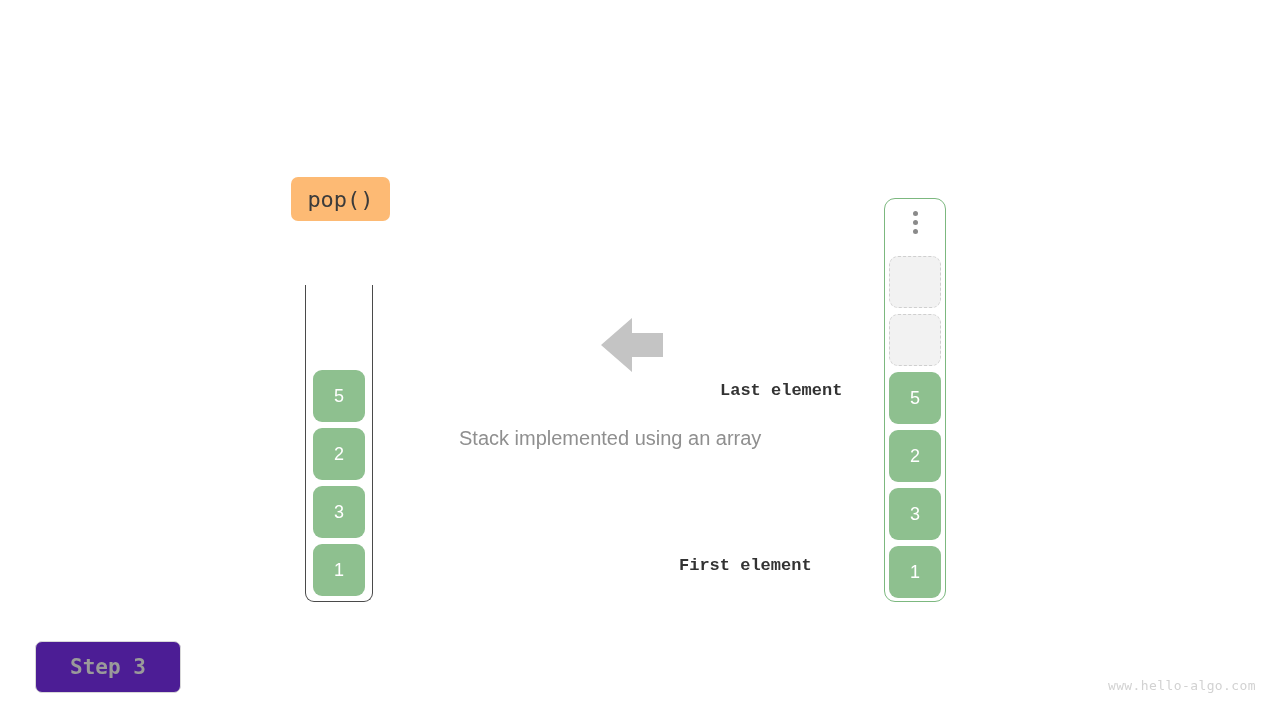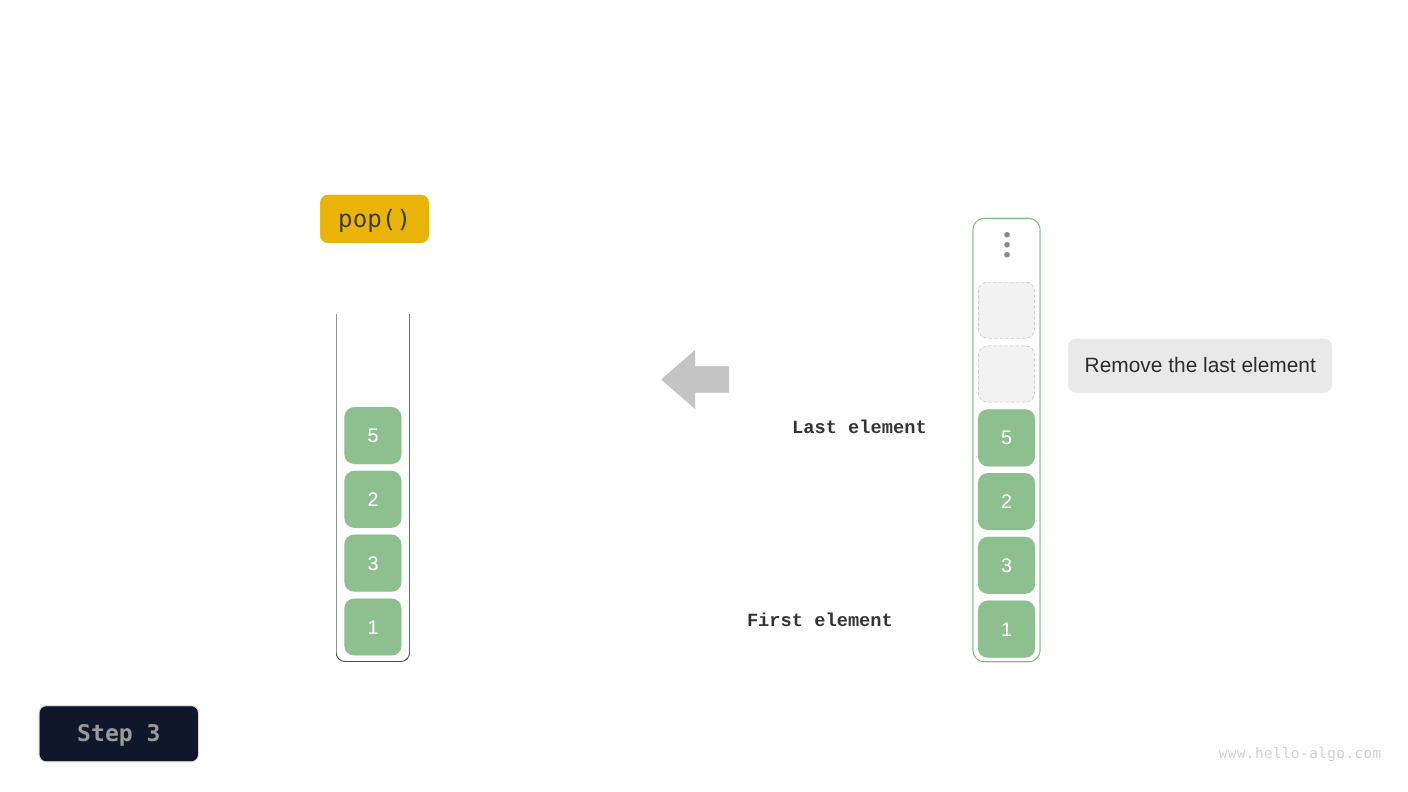--- a/index.html
+++ b/index.html
@@ -19,21 +19,21 @@
     height: 720px;
   }
 
   
   .op-label {
     position: absolute;
     left: 291px;
     top: 177px;
     width: 99px;
     height: 44px;
-    background: #eab308;
+    background: #fdba74;
     border-radius: 7px;
     display: flex;
     align-items: center;
     justify-content: center;
     font-family: "DejaVu Sans Mono", "Liberation Mono", monospace;
     font-size: 22px;
     color: #3b3b3b;
     letter-spacing: 0px;
     box-sizing: border-box;
   }
@@ -176,21 +176,21 @@
     box-sizing: border-box;
   }
 
   
   .step-badge {
     position: absolute;
     left: 35px;
     top: 641px;
     width: 146px;
     height: 52px;
-    background: #0f172a;
+    background: #4c1d95;
     border: 1.2px solid #d8d8d8;
     border-radius: 7px;
     display: flex;
     align-items: center;
     justify-content: center;
     font-family: "DejaVu Sans Mono", "Liberation Mono", monospace;
     font-size: 21px;
     font-weight: bold;
     color: #9a9a9a;
     box-sizing: border-box;
@@ -223,39 +223,39 @@
       <div class="cell">1</div>
     </div>
   </div>
 
   <div class="arrow">
     <svg width="62" height="58" viewBox="0 0 62 58" xmlns="http://www.w3.org/2000/svg">
       <path d="M0 29 L31 2 L31 17 L62 17 L62 41 L31 41 L31 56 Z" fill="#c4c4c4"></path>
     </svg>
   </div>
 
+  <div class="caption">Stack implemented using an array</div>
 
   <div class="note-bold note-last">Last element</div>
   <div class="note-bold note-first">First element</div>
 
   <div class="array-container">
     <div class="array-dots">
       <i></i>
         <i></i>
         <i></i>
     </div>
     <div class="array-cells">
       <div class="cell empty"></div>
       <div class="cell empty"></div>
       <div class="cell">5</div>
       <div class="cell">2</div>
       <div class="cell">3</div>
       <div class="cell">1</div>
     </div>
   </div>
 
-  <div class="callout">Remove the last element</div>
 
   <div class="step-badge">Step 3</div>
 
   <div class="watermark">www.hello-algo.com</div>
 
 </div>
 
 </body></html>

